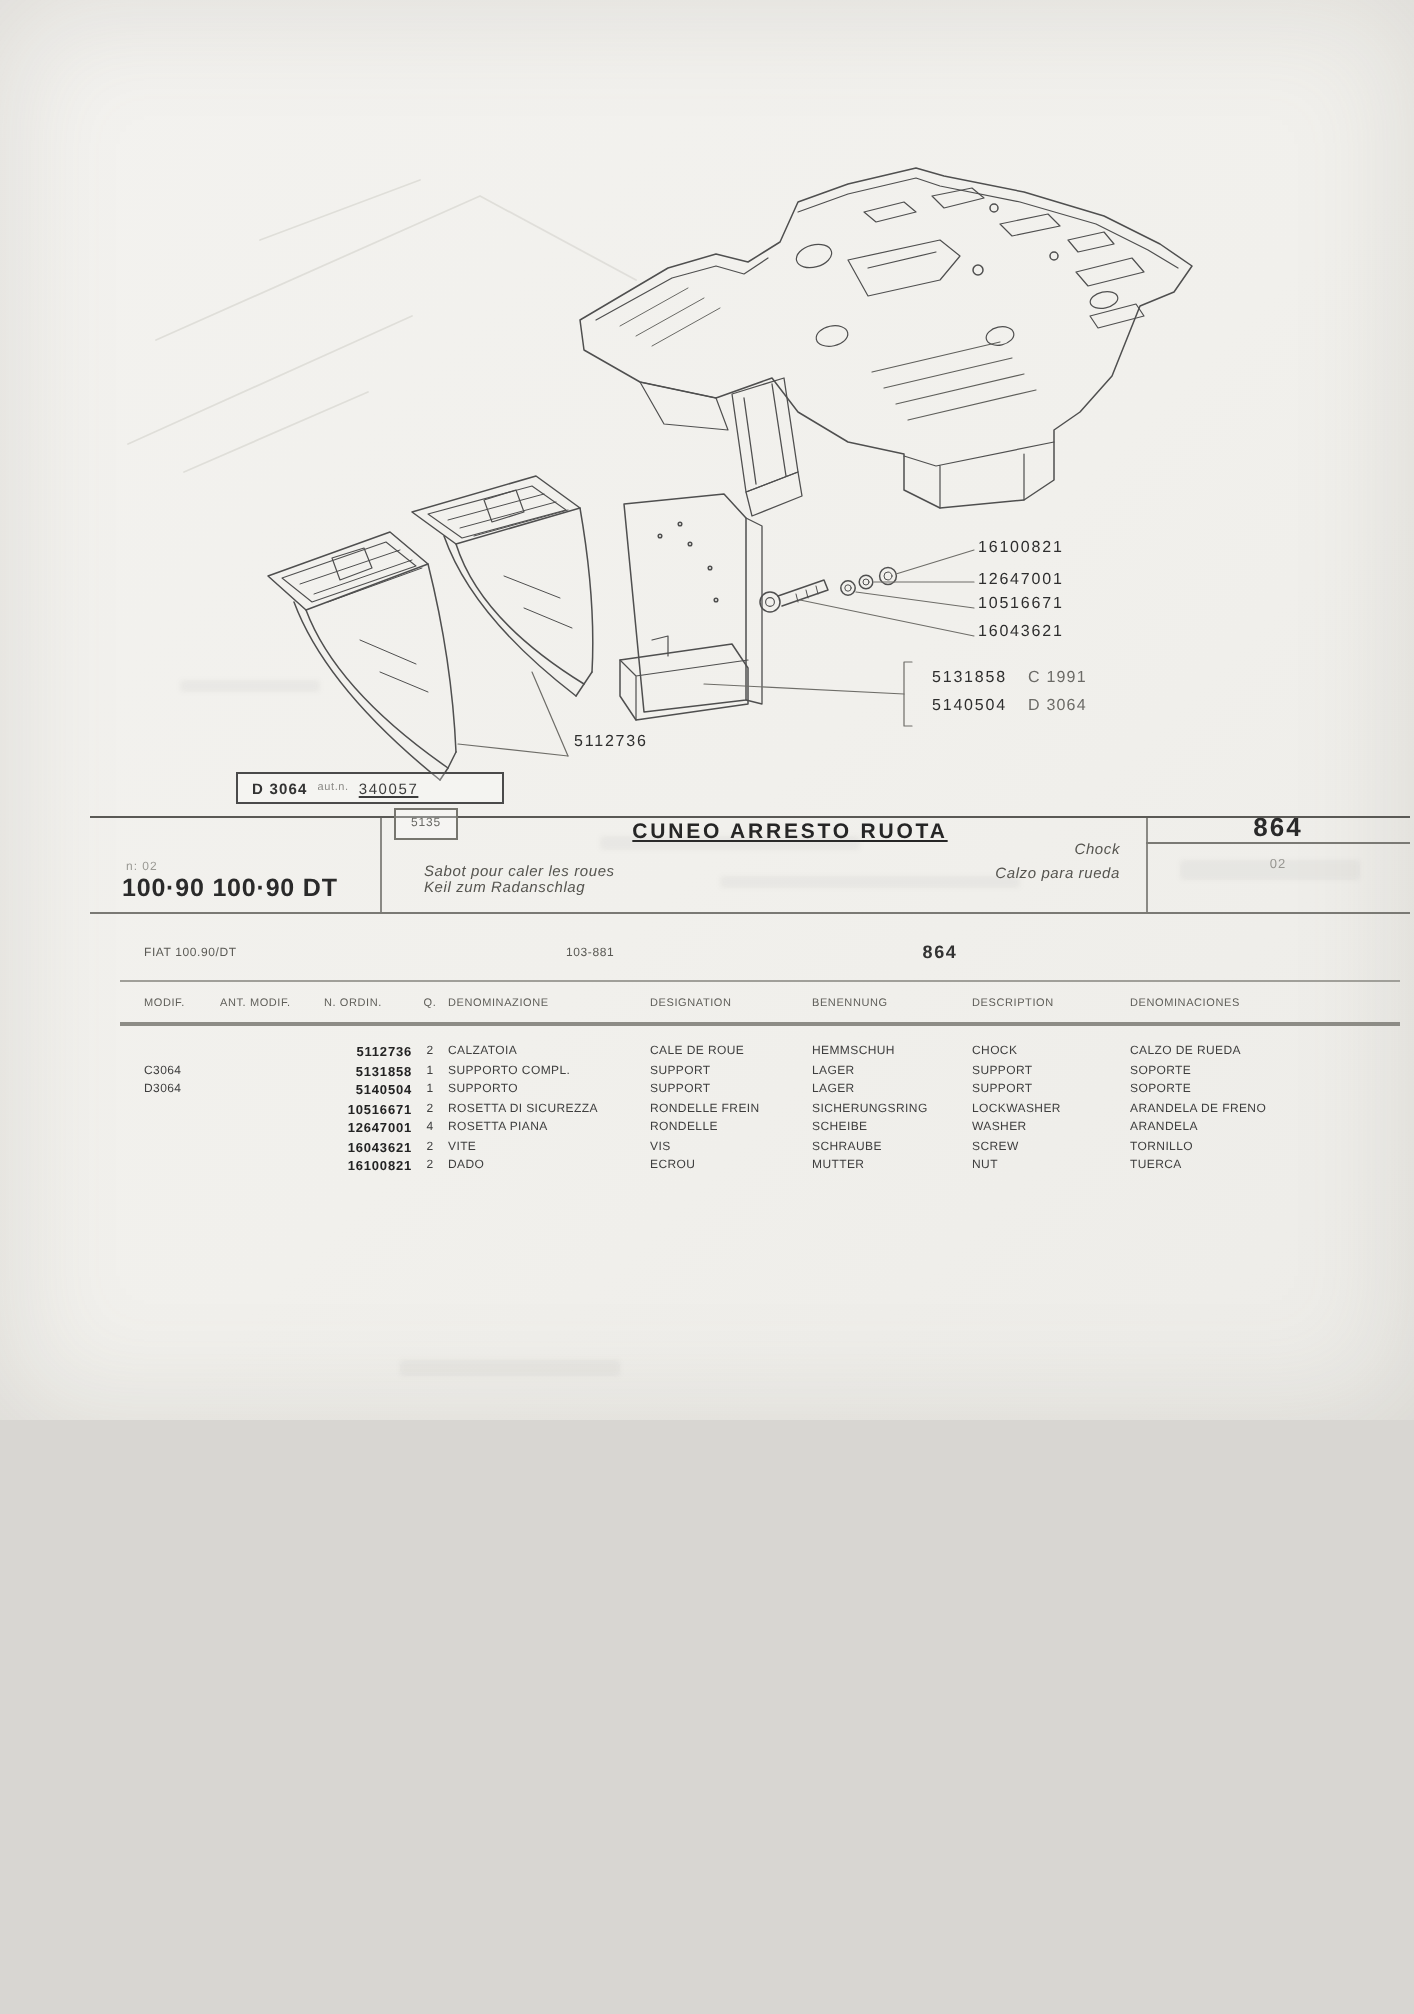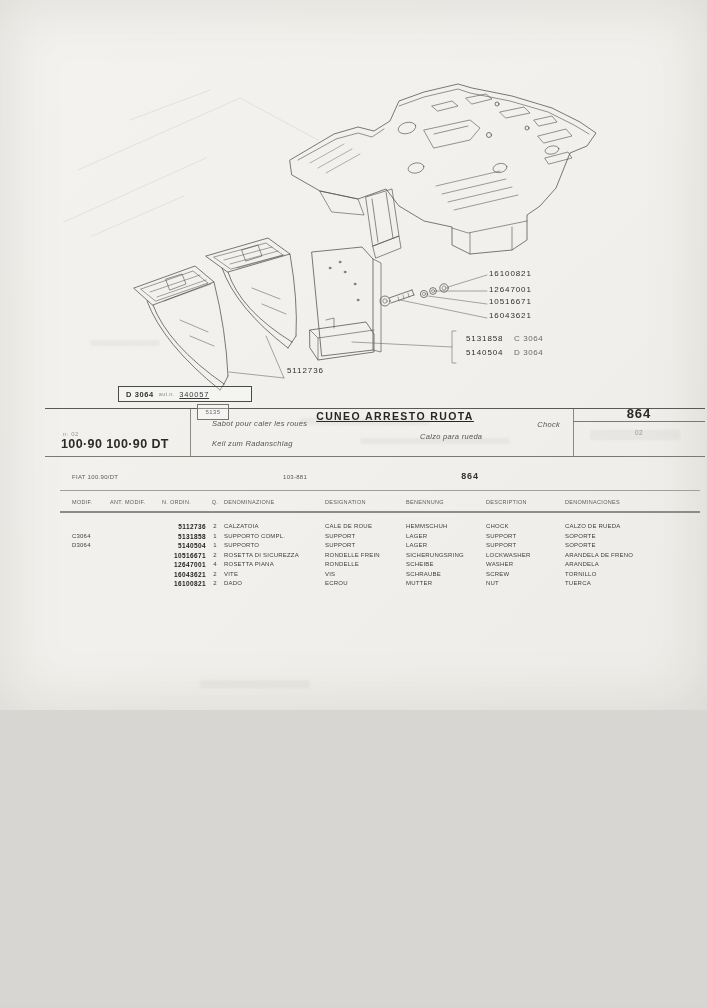--- a/index.html
+++ b/index.html
@@ -35,24 +35,24 @@
   #num-underline{left:573px;top:421px;width:132px;height:1px;background:#7a7974;}
   #models{position:absolute;left:61px;top:413px;font-size:12.5px;font-weight:bold;
     letter-spacing:.4px;color:#2a2a2a;margin-top:24px;}
   #models-note{position:absolute;left:63px;top:431px;font-size:6px;color:#9a9994;letter-spacing:.5px;}
   #tav-box{position:absolute;left:197px;top:404px;width:30px;height:14px;border:1px solid #77766f;
     display:flex;align-items:center;justify-content:center;font-size:6px;color:#6b6a66;
     background:rgba(255,255,255,.3);letter-spacing:.4px;}
   #title{position:absolute;left:230px;top:410px;width:330px;text-align:center;
     font-size:10.5px;font-weight:bold;letter-spacing:1.4px;color:#262626;text-decoration:underline;}
   .sub{position:absolute;font-style:italic;font-size:7.5px;color:#55544f;letter-spacing:.3px;}
-  #sub-fr{left:212px;top:419px;}
+  #sub-fr{left:212px;top:431px;}
   #sub-de{left:212px;top:439px;text-align:right;}
   #sub-en{left:440px;top:420px;width:120px;text-align:right;}
-  #sub-es{left:420px;top:432px;width:140px;}
+  #sub-es{left:420px;top:432px;width:140px;text-align:right;}
   #tbl-num{position:absolute;left:573px;top:406px;width:132px;text-align:center;
     font-size:13px;font-weight:bold;letter-spacing:1px;color:#2a2a2a;}
   #sheet-num{position:absolute;left:573px;top:429px;width:132px;text-align:center;
     font-size:6.5px;color:#9a9994;letter-spacing:.5px;}
   
   #meta-model{position:absolute;left:72px;top:474px;font-size:6px;color:#5b5a55;letter-spacing:.3px;}
   #meta-date{position:absolute;left:283px;top:474px;font-size:6px;color:#5b5a55;letter-spacing:.3px;}
   #meta-num{position:absolute;left:440px;top:471px;width:60px;text-align:center;
     font-size:9px;font-weight:bold;color:#333;letter-spacing:.8px;}
   #meta-rule{left:60px;top:490px;width:640px;height:1px;background:#a09f99;}
@@ -173,21 +173,21 @@
       <path d="M 284 378 L 229 372"></path>
       <path d="M 284 378 L 266 336"></path>
     </g>
   </svg>
 
   <span class="callout" style="left:489px;top:269px">16100821</span>
   <span class="callout" style="left:489px;top:284.5px">12647001</span>
   <span class="callout" style="left:489px;top:297px">10516671</span>
   <span class="callout" style="left:489px;top:311px">16043621</span>
   <span class="callout" style="left:466px;top:334px">5131858</span>
-  <span class="callout variant" style="left:514px;top:334px">C 3064</span>
+  <span class="callout variant" style="left:514px;top:334px">C 1991</span>
   <span class="callout" style="left:466px;top:348px">5140504</span>
   <span class="callout variant" style="left:514px;top:348px">D 3064</span>
   <span class="callout" style="left:287px;top:366px">5112736</span>
 
   <div class="stamp">
     <span class="v">D 3064</span>
     <span class="l">aut.n.</span>
     <span class="n">340057</span>
   </div>
 

